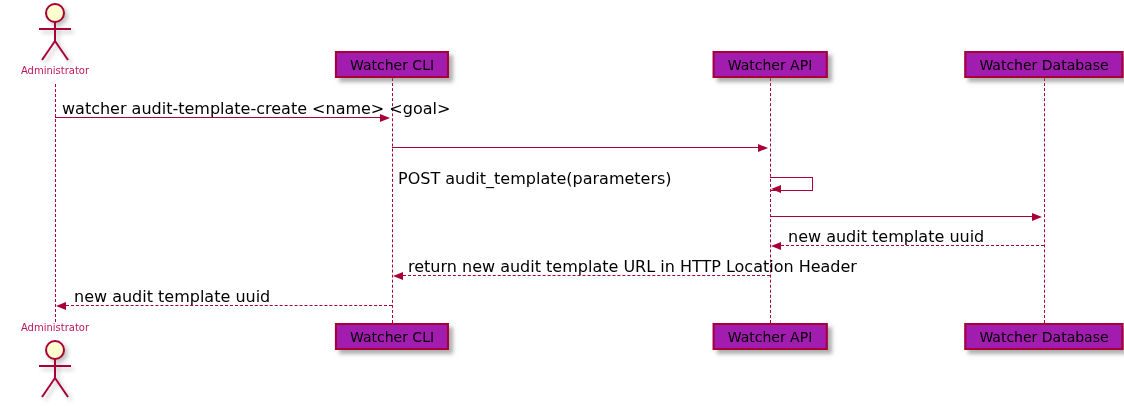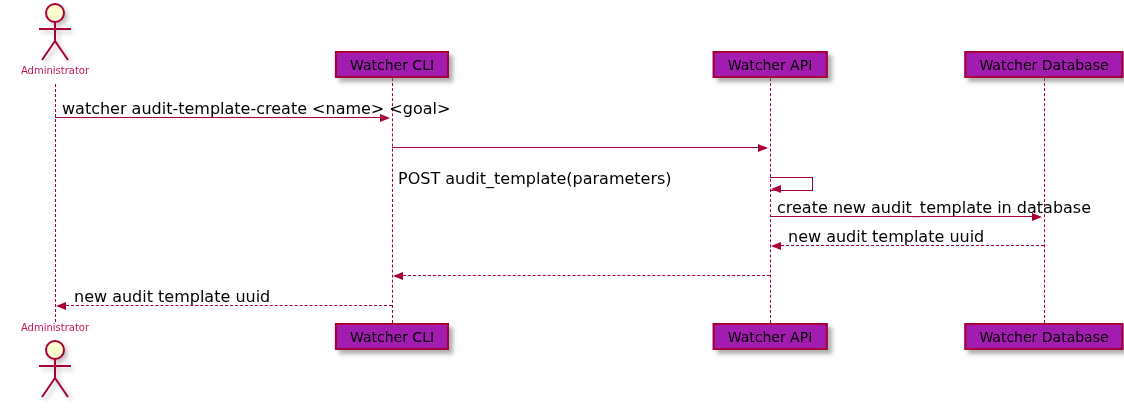--- a/index.html
+++ b/index.html
@@ -97,28 +97,28 @@
   <div class="msg-line solid" style="left:55px;top:117px;width:326px;"></div>
   <div class="arrow-right" style="left:380px;top:114px;"></div>
 
   <div class="msg-label" style="left:398px;top:129px;margin-top:40px;">POST audit_template(parameters)</div>
   <div class="msg-line solid" style="left:392px;top:147px;width:367px;"></div>
   <div class="arrow-right" style="left:758px;top:144px;"></div>
 
   <div class="self-loop" style="left:770px;top:177px;width:42px;height:12px;"></div>
   <div class="arrow-left" style="left:771px;top:185px;"></div>
 
-  <div class="msg-label" style="left:777px;top:198px;">create new audit_template in database</div>
   <div class="msg-line solid" style="left:770px;top:216px;width:263px;"></div>
   <div class="arrow-right" style="left:1032px;top:213px;"></div>
 
   <div class="msg-label" style="left:788px;top:227px;">new audit template uuid</div>
   <div class="msg-line dashed" style="left:781px;top:245px;width:263px;"></div>
   <div class="arrow-left" style="left:771px;top:242px;"></div>
 
+  <div class="msg-label" style="left:408px;top:257px;">return new audit template URL in HTTP Location Header</div>
   <div class="msg-line dashed" style="left:403px;top:275px;width:367px;"></div>
   <div class="arrow-left" style="left:393px;top:272px;"></div>
 
   <div class="msg-label" style="left:74px;top:287px;">new audit template uuid</div>
   <div class="msg-line dashed" style="left:66px;top:305px;width:326px;"></div>
   <div class="arrow-left" style="left:56px;top:302px;"></div>
 
   <div class="participant" style="left:392px; top:323px;">Watcher CLI</div>
   <div class="participant" style="left:770px; top:323px;">Watcher API</div>
   <div class="participant" style="left:1044px;top:323px;">Watcher Database</div>

